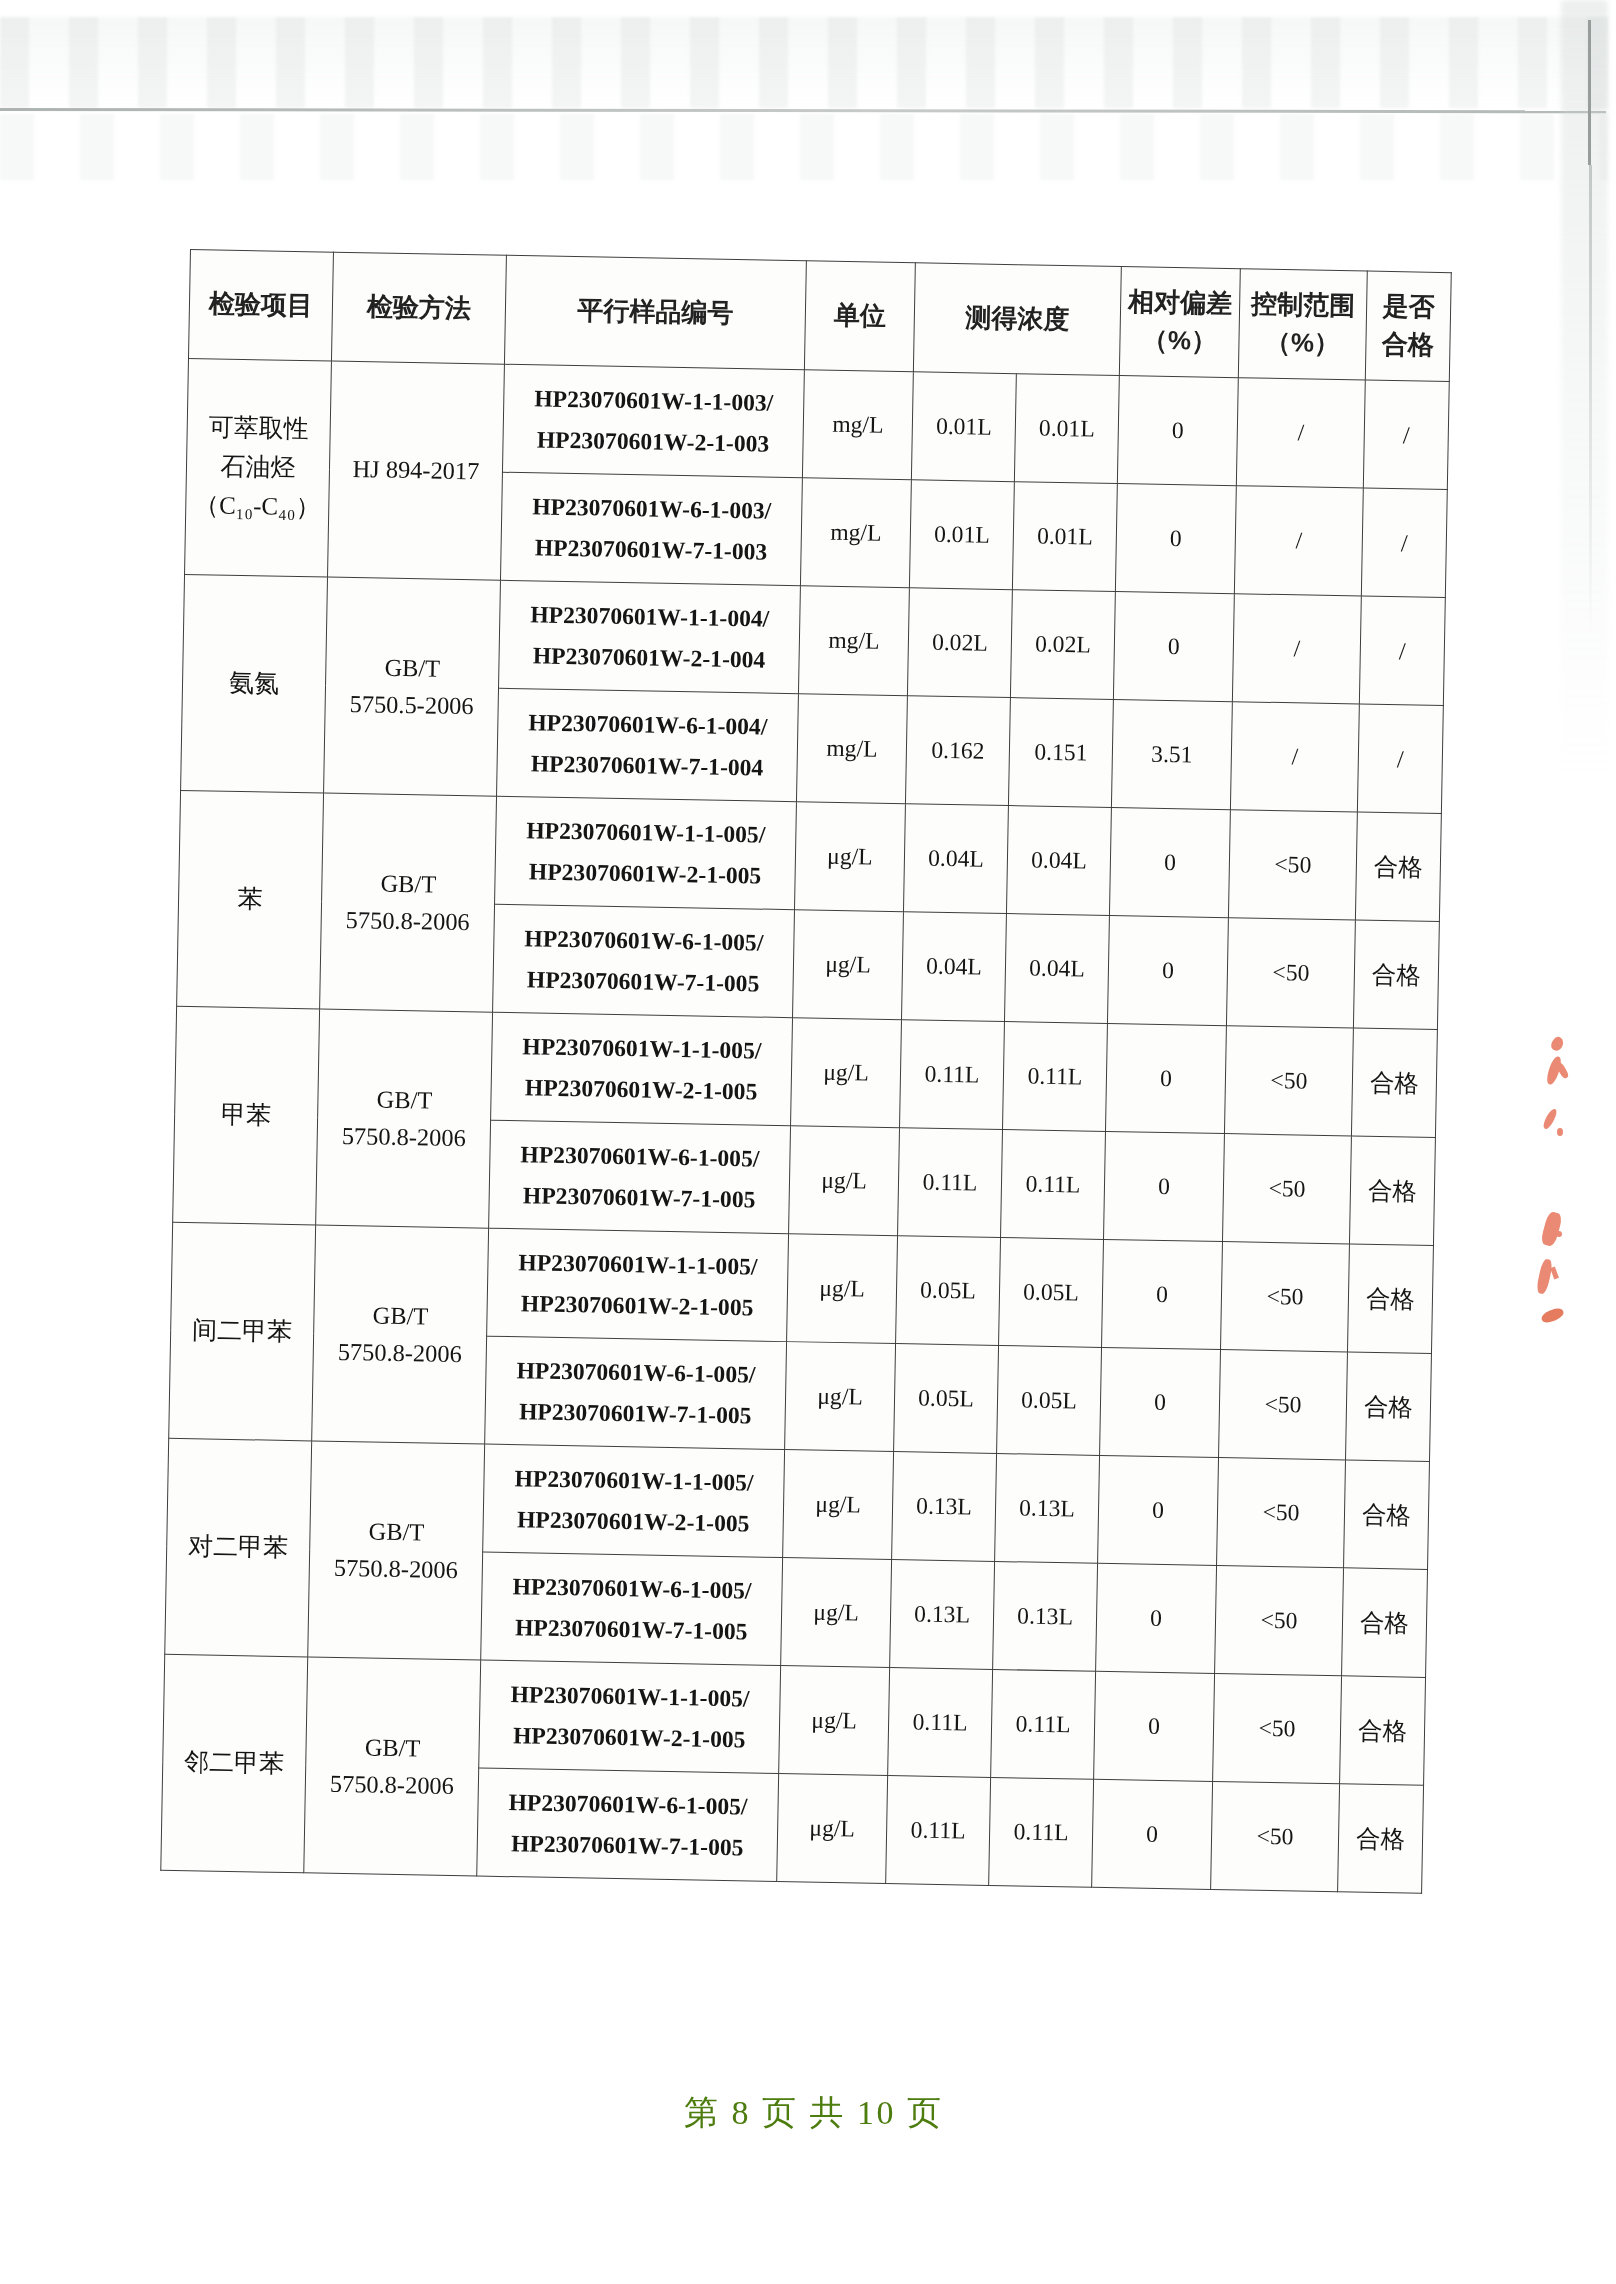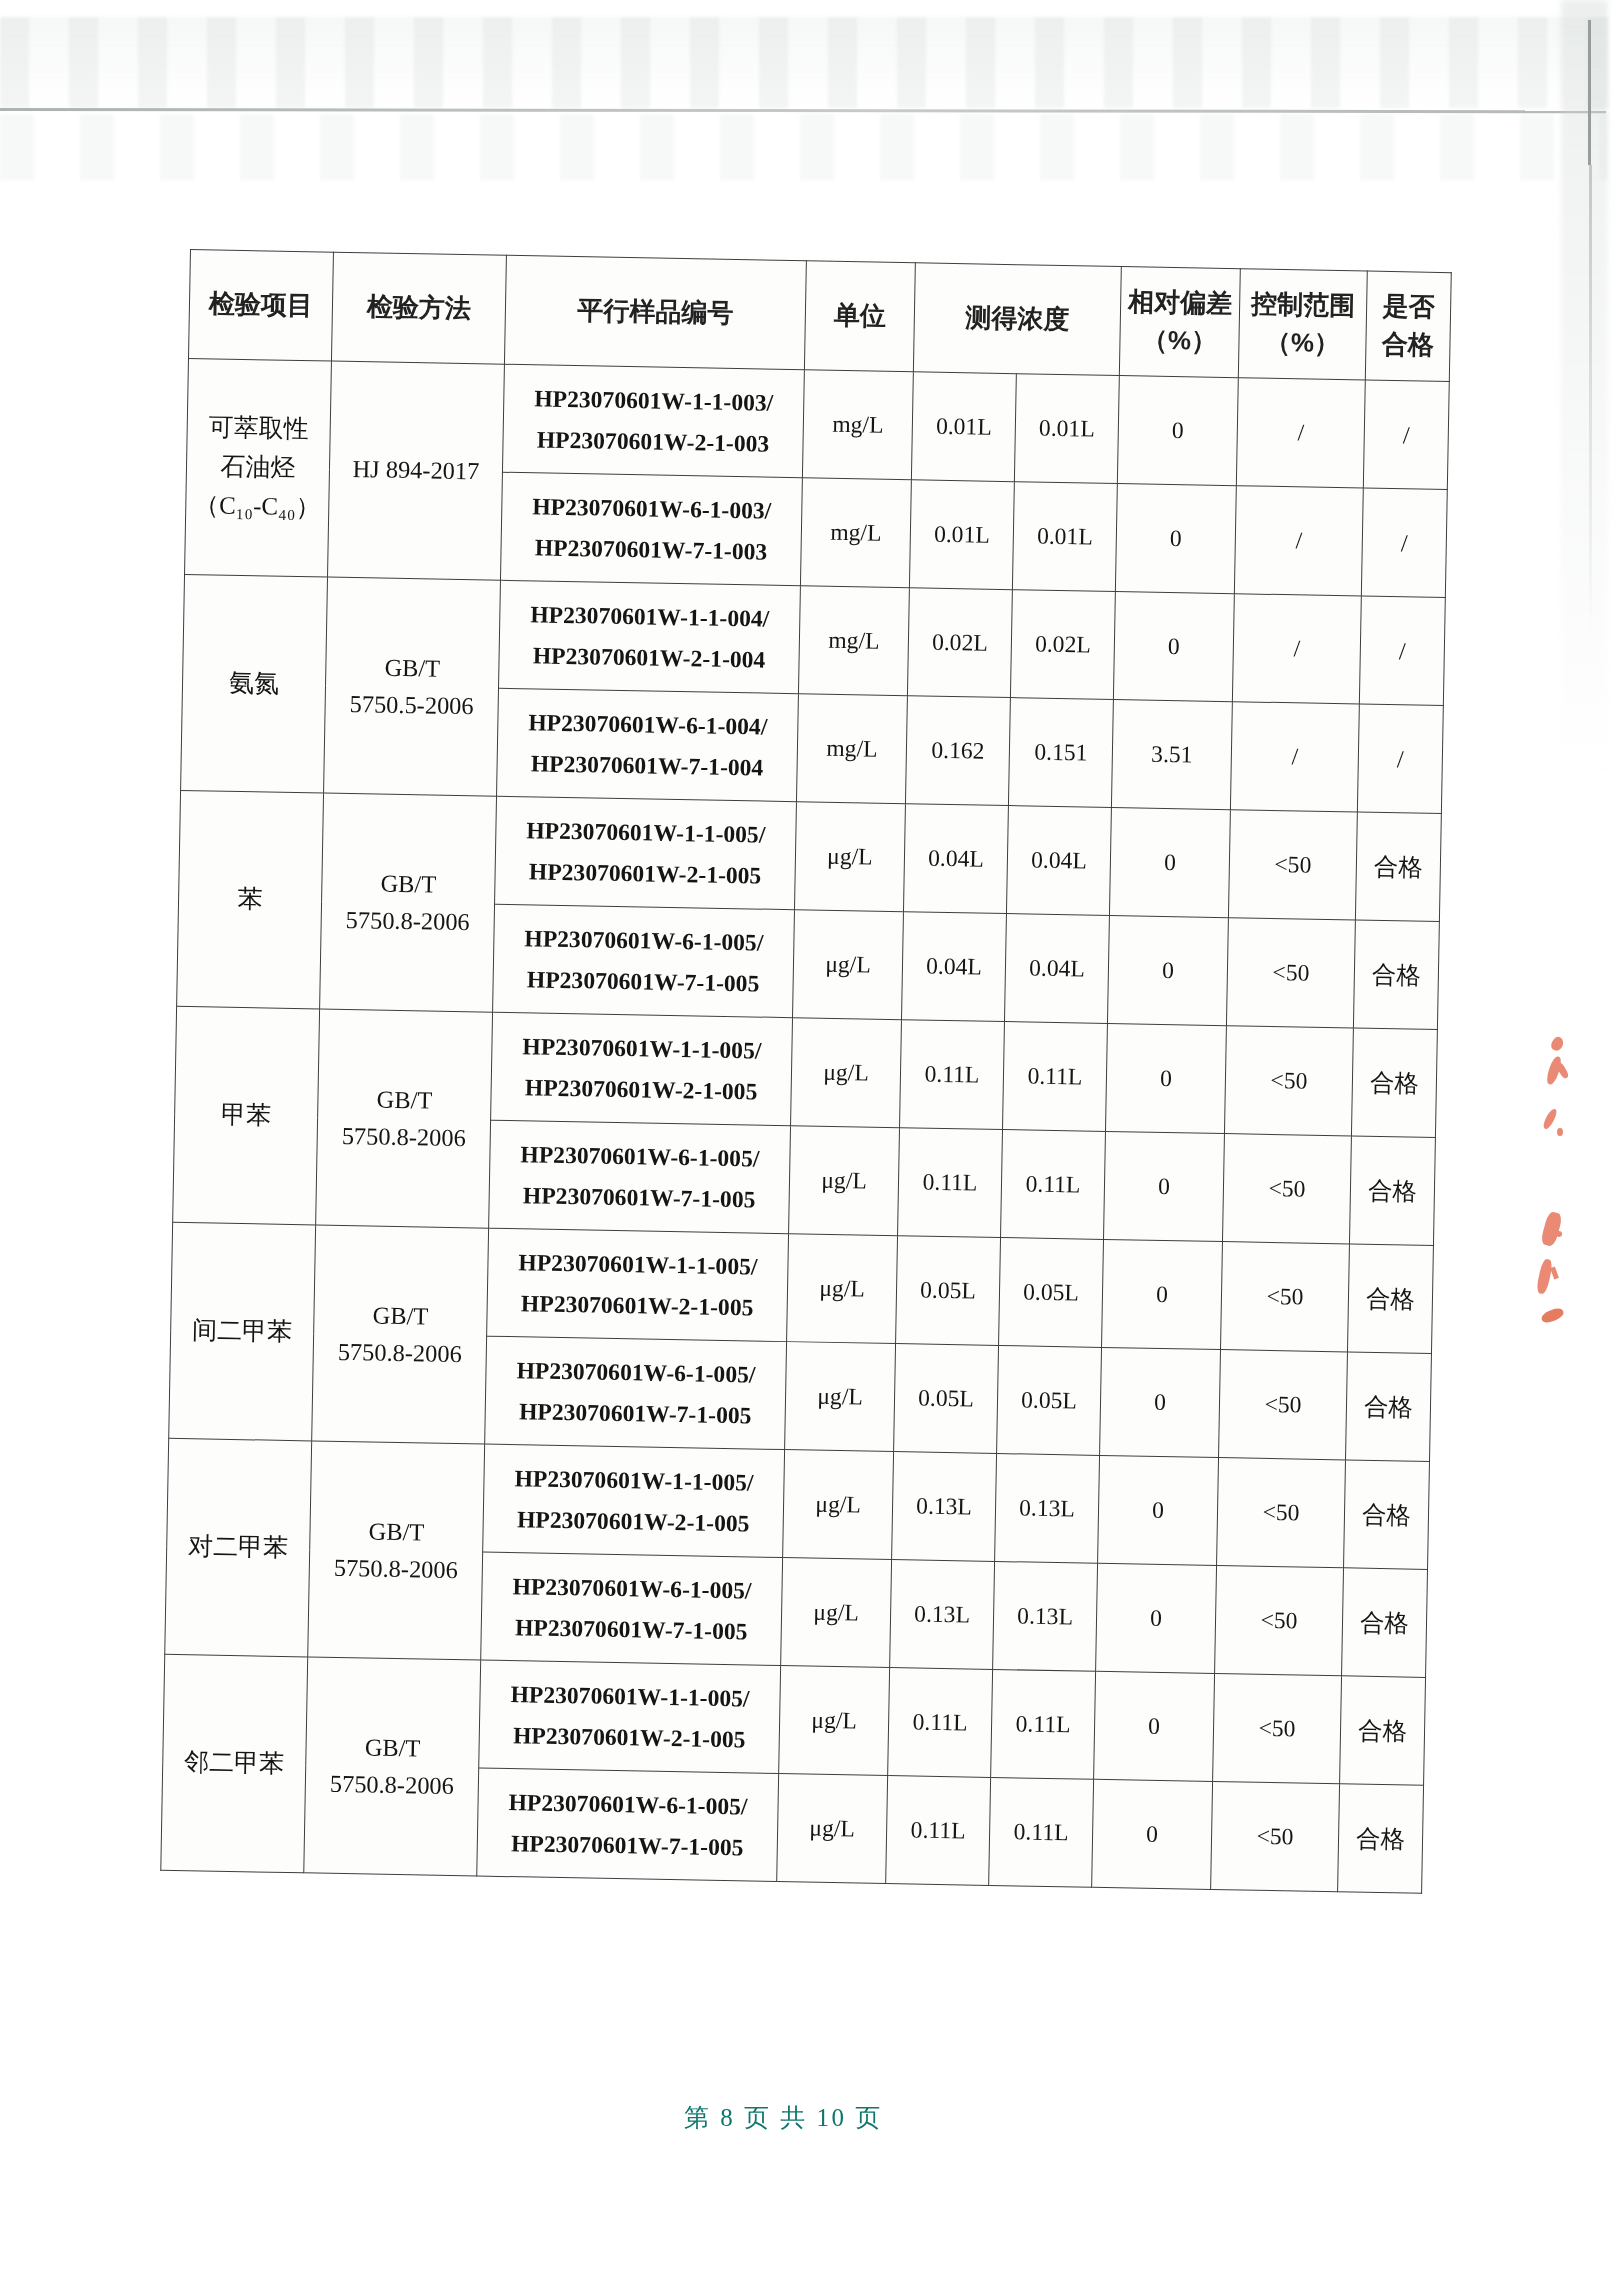--- a/index.html
+++ b/index.html
@@ -61,21 +61,21 @@
     font-family:"Liberation Sans","DejaVu Sans",sans-serif;color:#222;
   }
   tbody td{height:107px;font-size:23.6px;color:#151515;}
   td.c-item{font-size:25px;line-height:1.55;}
   td.c-method{font-size:24.4px;line-height:1.5;}
   td.c-sample{font-size:23.6px;font-weight:600;line-height:1.7;}
   td.c-pass{font-size:24.4px;}
   
   .footer{
     position:absolute;left:684px;top:2090px;
-    font-size:25px;letter-spacing:2.5px;color:#0f766e;margin-top:11px;
+    font-size:34px;letter-spacing:2.5px;color:#4d7c0f;
   }
 </style>
 </head>
 <body>
 
 <div class="streaks-top"></div>
 <div class="streaks-mid"></div>
 <div class="scan-hline"></div>
 <div class="right-band"></div>
 <div class="scan-vline"></div>

